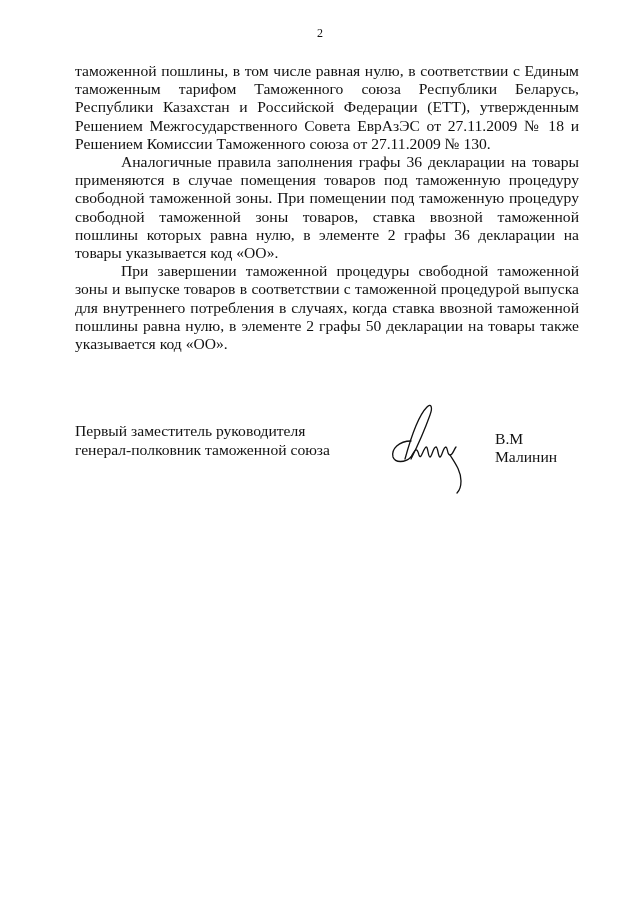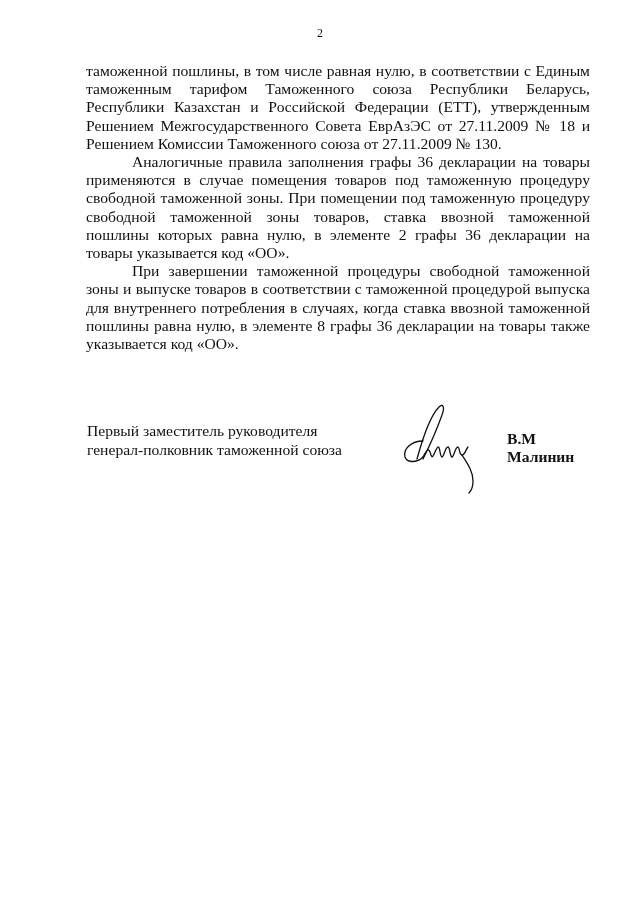--- a/index.html
+++ b/index.html
@@ -1,37 +1,37 @@
 <!DOCTYPE html>
 <html><head>
 <meta charset="utf-8">
 <style>
   html, body { margin: 0; padding: 0; background: #ffffff; }
   body { width: 640px; height: 905px; position: relative; overflow: hidden;
          font-family: "Liberation Serif", "DejaVu Serif", serif; color: #111111; }
   .page-number { position: absolute; top: 26px; left: 0; width: 640px; text-align: center;
                  font-size: 12px; }
   .body-text { position: absolute; top: 62px; left: 75px; width: 504px;
-               font-size: 15.6px; line-height: 18.2px; margin-left: 11px; }
+               font-size: 15.6px; line-height: 18.2px; }
   .para { margin: 0; text-align: justify; text-align-last: left; }
   .para.indent { text-indent: 46px; }
-  .signature-block { position: absolute; top: 421px; left: 87px; width: 504px; height: 80px; }
+  .signature-block { position: absolute; top: 421px; left: 75px; width: 504px; height: 80px; }
   .sig-title { position: absolute; left: 0; top: 0; font-size: 15.6px; line-height: 19px; }
   .sig-image { position: absolute; left: 300px; top: -24px; width: 100px; height: 100px; }
-  .sig-name { position: absolute; left: 420px; top: 9px; font-size: 15.6px; font-weight: bold; }
+  .sig-name { position: absolute; left: 420px; top: 9px; font-size: 15.6px; font-weight: normal; }
 </style>
 </head>
 <body>
 
 <div class="page-number">2</div>
 
 <div class="body-text">
   <p class="para">таможенной пошлины, в том числе равная нулю, в соответствии с Единым таможенным тарифом Таможенного союза Республики Беларусь, Республики Казахстан и Российской Федерации (ЕТТ), утвержденным Решением Межгосударственного Совета ЕврАзЭС от 27.11.2009 № 18 и Решением Комиссии Таможенного союза от 27.11.2009 № 130.</p>
   <p class="para indent">Аналогичные правила заполнения графы 36 декларации на товары применяются в случае помещения товаров под таможенную процедуру свободной таможенной зоны. При помещении под таможенную процедуру свободной таможенной зоны товаров, ставка ввозной таможенной пошлины которых равна нулю, в элементе 2 графы 36 декларации на товары указывается код «ОО».</p>
-  <p class="para indent">При завершении таможенной процедуры свободной таможенной зоны и выпуске товаров в соответствии с таможенной процедурой выпуска для внутреннего потребления в случаях, когда ставка ввозной таможенной пошлины равна нулю, в элементе 8 графы 36 декларации на товары также указывается код «ОО».</p>
+  <p class="para indent">При завершении таможенной процедуры свободной таможенной зоны и выпуске товаров в соответствии с таможенной процедурой выпуска для внутреннего потребления в случаях, когда ставка ввозной таможенной пошлины равна нулю, в элементе 2 графы 50 декларации на товары также указывается код «ОО».</p>
 </div>
 
 <div class="signature-block">
   <div class="sig-title">
     <div>Первый заместитель руководителя</div>
     <div>генерал-полковник таможенной союза</div>
   </div>
   <svg class="sig-image" viewBox="0 0 100 100">
     <g fill="none" stroke="#111" stroke-width="1.3" stroke-linecap="round" stroke-linejoin="round">
 

